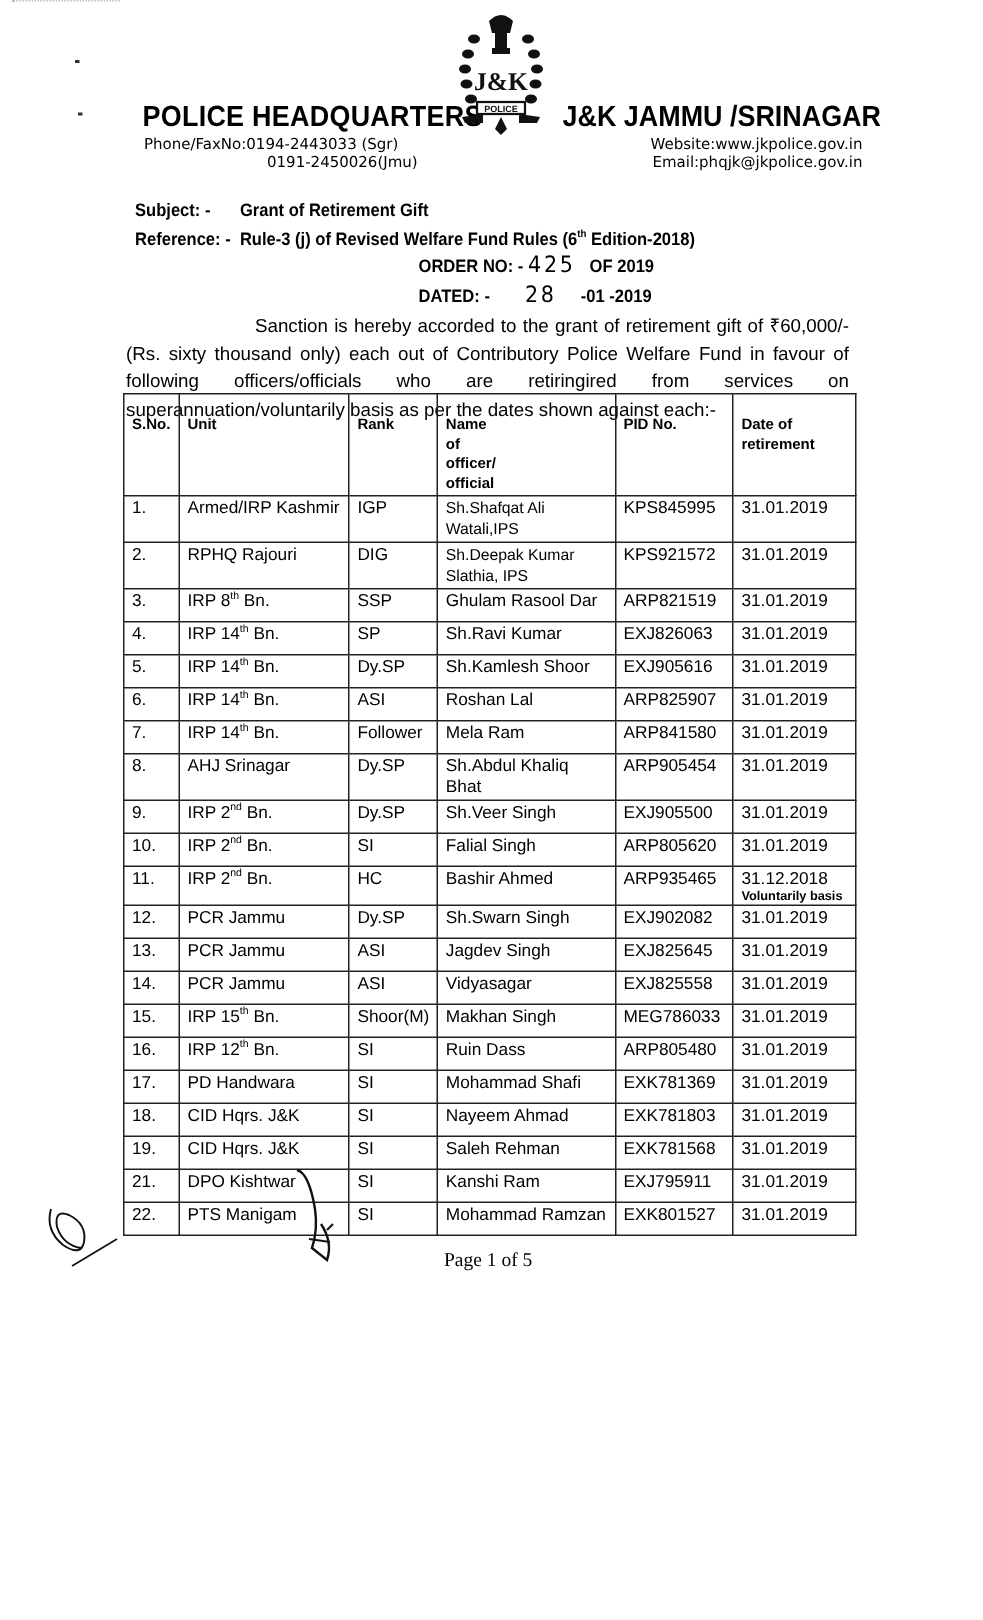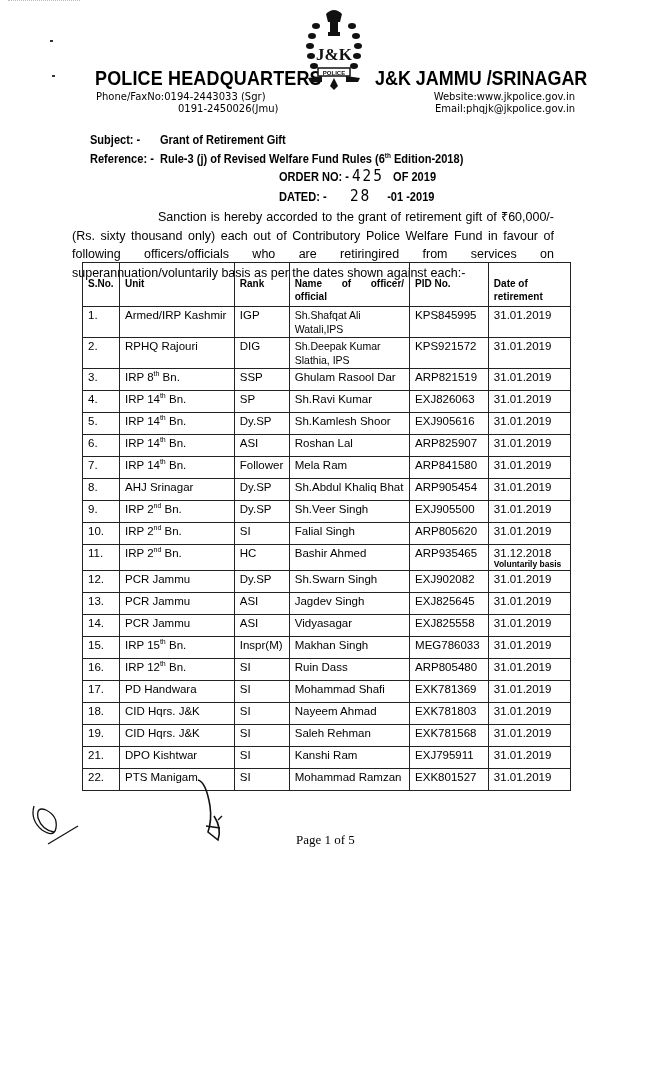--- a/index.html
+++ b/index.html
@@ -9,32 +9,32 @@
     .hdr-left { position: absolute; left: 95px; top: 67px; font-size: 19.5px; font-weight: bold; letter-spacing: 0.2px; transform: scaleX(0.92); transform-origin: left; white-space: nowrap; }
     .hdr-right { position: absolute; left: 375px; top: 67px; font-size: 19.5px; font-weight: bold; transform: scaleX(0.92); transform-origin: left; white-space: nowrap; }
     .emblem { position: absolute; left: 302px; top: 4px; width: 64px; height: 88px; }
     .contact-left { position: absolute; left: 96px; top: 91px; font-family: "DejaVu Sans", sans-serif; font-size: 10px; line-height: 12px; white-space: nowrap; }
     .contact-left .l2 { padding-left: 82px; }
     .contact-right { position: absolute; right: 80px; top: 91px; font-family: "DejaVu Sans", sans-serif; font-size: 10px; line-height: 12px; text-align: right; white-space: nowrap; margin-left: 28px; }
     .meta-row { position: absolute; left: 90px; font-size: 12px; font-weight: bold; transform: scaleX(0.92); transform-origin: left; white-space: nowrap; }
     .meta-row .lbl { display: inline-block; width: 76px; }
     .order { position: absolute; left: 279px; font-size: 12px; font-weight: bold; transform: scaleX(0.92); transform-origin: left; white-space: nowrap; }
     .hand { font-family: "DejaVu Sans", sans-serif; font-weight: normal; font-size: 15px; letter-spacing: 2px; display: inline-block; }
-    .para { position: absolute; left: 72px; top: 208px; width: 482px; font-size: 12.5px; line-height: 18.5px; text-align: justify; }
+    .para { position: absolute; left: 84px; top: 208px; width: 482px; font-size: 12.5px; line-height: 18.5px; text-align: justify; }
     .para .indent { display: inline-block; width: 86px; }
     table.list { position: absolute; left: 82px; top: 262px; width: 489px; border-collapse: collapse; font-size: 11.5px; }
     table.list td, table.list th { border: 1px solid #222; padding: 1px 5px; vertical-align: top; text-align: left; height: 19px; line-height: 14px; }
     table.list th { font-weight: bold; font-size: 10px; line-height: 13px; height: 28px; padding-top: 14px; }
     .c-sno { width: 26px; }
     .c-unit { width: 107px; }
     .c-rank { width: 44px; }
     .c-name { width: 112px; }
     .c-pid { width: 68px; margin-left: 37px; }
     .c-date { width: 72px; margin-top: 21px; }
-    .name-head { display: flex; justify-content: space-between; }
+    .name-head { display: flex; justify-content: space-between; flex-direction: column; }
     .note { display: block; font-size: 8.5px; font-weight: bold; line-height: 9px; }
     .small-name { font-size: 10.5px; }
     sup { font-size: 7px; line-height: 0; }
     .pagefoot { position: absolute; left: 296px; top: 832px; font-family: "Liberation Serif", serif; font-size: 13px; white-space: nowrap; }
     .sig { position: absolute; }
   </style>
 </head>
 <body>
 
 <div class="topline"></div>
@@ -227,21 +227,21 @@
         <td class="c-sno">14.</td>
         <td class="c-unit"><span>PCR Jammu</span><sup></sup><span style="white-space: pre;"></span></td>
         <td class="c-rank">ASI</td>
         <td class="c-name">Vidyasagar</td>
         <td class="c-pid">EXJ825558</td>
         <td class="c-date"><span>31.01.2019</span></td>
       </tr>
       <tr>
         <td class="c-sno">15.</td>
         <td class="c-unit"><span>IRP 15</span><sup>th</sup><span style="white-space: pre;"> Bn.</span></td>
-        <td class="c-rank">Inspr(M)</td>
+        <td class="c-rank">Shoor(M)</td>
         <td class="c-name">Makhan Singh</td>
         <td class="c-pid">MEG786033</td>
         <td class="c-date"><span>31.01.2019</span></td>
       </tr>
       <tr>
         <td class="c-sno">16.</td>
         <td class="c-unit"><span>IRP 12</span><sup>th</sup><span style="white-space: pre;"> Bn.</span></td>
         <td class="c-rank">SI</td>
         <td class="c-name">Ruin Dass</td>
         <td class="c-pid">ARP805480</td>

